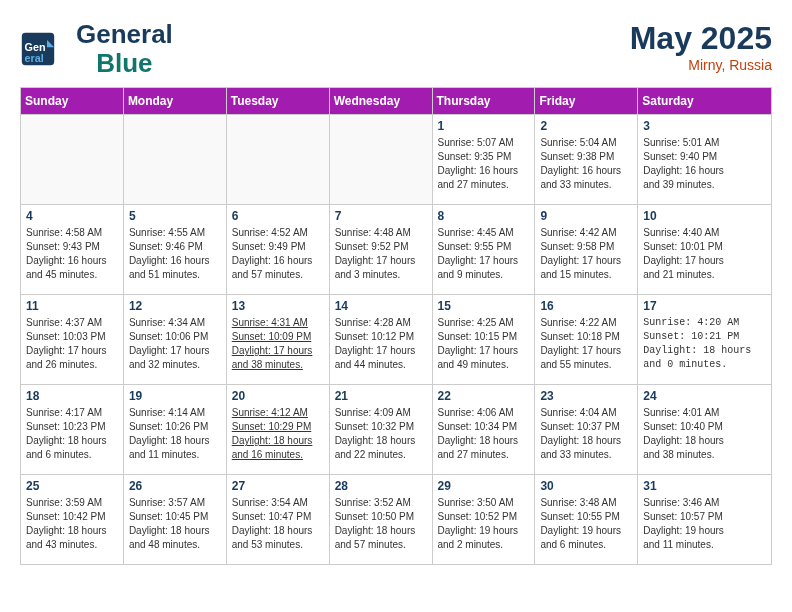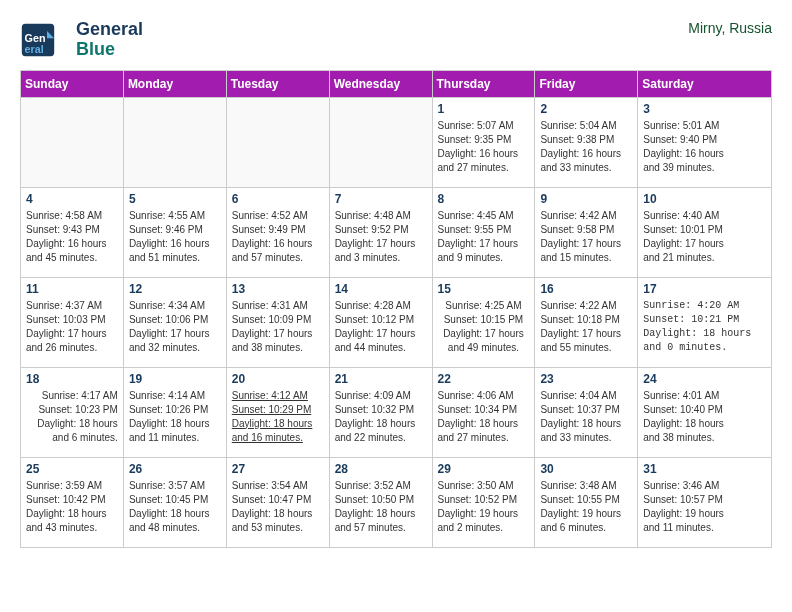--- a/index.html
+++ b/index.html
@@ -15,40 +15,41 @@
       justify-content: space-between;
       align-items: flex-start;
       margin-bottom: 10px;
     }
     .logo {
       display: flex;
       align-items: center;
       gap: 20px;
     }
     .logo-text {
-      font-size: 18px;
+      font-size: 26px;
       font-weight: bold;
       color: #1a3a5c;
       line-height: 1.1;
+      text-align: center;
     }
     .logo-icon {
       width: 36px;
       height: 36px;
     }
     .title-block {
       text-align: right;
     }
     .month-year {
       font-size: 32px;
       font-weight: bold;
       color: #1a3a5c;
     }
     .location {
       font-size: 14px;
-      color: #14532d;
+      color: #c2410c;
     }
     table {
       width: 100%;
       border-collapse: collapse;
       font-size: 11px;
     }
     thead tr th {
       background-color: #a21caf;
       color: #fff;
       padding: 6px 4px;
@@ -92,20 +93,21 @@
       <text x="5" y="22" font-size="12" fill="white" font-family="Arial" font-weight="bold">Gen</text>
       <text x="5" y="34" font-size="12" fill="#5dade2" font-family="Arial" font-weight="bold">eral</text>
       <polygon points="30,10 38,18 30,18" fill="#5dade2"></polygon>
     </svg>
     <div class="logo-text">
       <div>General</div>
       <div style="color:#0f766e;">Blue</div>
     </div>
   </div>
   <div class="title-block">
+    <div class="month-year">May 2025</div>
     <div class="location">Mirny, Russia</div>
   </div>
 </div>
 
 <table>
   <thead>
     <tr>
       <th>Sunday</th>
       <th>Monday</th>
       <th>Tuesday</th>
@@ -204,35 +206,35 @@
         </td>
         <td>
           <div class="day-num">12</div>
           <div class="day-info" style="white-space: pre-line;">Sunrise: 4:34 AM
 Sunset: 10:06 PM
 Daylight: 17 hours
 and 32 minutes.</div>
         </td>
         <td>
           <div class="day-num">13</div>
-          <div class="day-info" style="white-space: pre-line;">Sunrise: 4:31 AM
+          <div class="day-info" style="white-space: pre-line; text-decoration: underline;">Sunrise: 4:31 AM
 Sunset: 10:09 PM
 Daylight: 17 hours
 and 38 minutes.</div>
         </td>
         <td>
           <div class="day-num">14</div>
           <div class="day-info" style="white-space: pre-line;">Sunrise: 4:28 AM
 Sunset: 10:12 PM
 Daylight: 17 hours
 and 44 minutes.</div>
         </td>
         <td>
           <div class="day-num">15</div>
-          <div class="day-info" style="white-space: pre-line; text-align: center;">Sunrise: 4:25 AM
+          <div class="day-info" style="white-space: pre-line;">Sunrise: 4:25 AM
 Sunset: 10:15 PM
 Daylight: 17 hours
 and 49 minutes.</div>
         </td>
         <td>
           <div class="day-num">16</div>
           <div class="day-info" style="white-space: pre-line;">Sunrise: 4:22 AM
 Sunset: 10:18 PM
 Daylight: 17 hours
 and 55 minutes.</div>
@@ -241,21 +243,21 @@
           <div class="day-num">17</div>
           <div class="day-info" style="white-space: pre-line; font-family: Liberation Mono, monospace;">Sunrise: 4:20 AM
 Sunset: 10:21 PM
 Daylight: 18 hours
 and 0 minutes.</div>
         </td>
       </tr>
       <tr>
         <td>
           <div class="day-num">18</div>
-          <div class="day-info" style="white-space: pre-line; text-align: right;">Sunrise: 4:17 AM
+          <div class="day-info" style="white-space: pre-line;">Sunrise: 4:17 AM
 Sunset: 10:23 PM
 Daylight: 18 hours
 and 6 minutes.</div>
         </td>
         <td>
           <div class="day-num">19</div>
           <div class="day-info" style="white-space: pre-line;">Sunrise: 4:14 AM
 Sunset: 10:26 PM
 Daylight: 18 hours
 and 11 minutes.</div>

